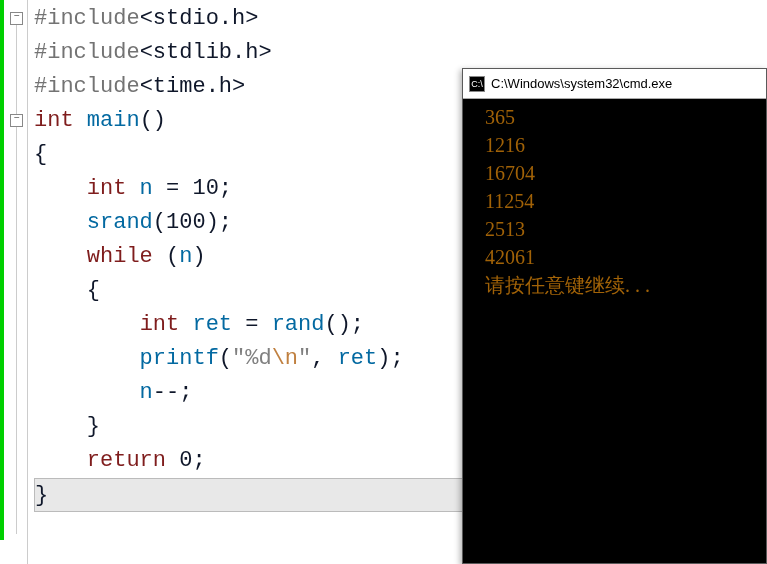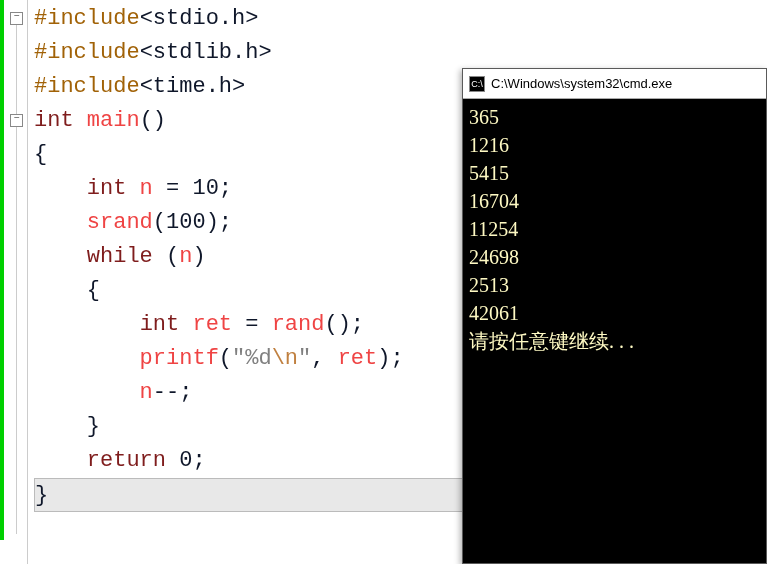--- a/index.html
+++ b/index.html
@@ -66,24 +66,24 @@
       padding: 2px 0 0 6px;
       font-size: 22px;
       line-height: 34px;
       white-space: pre;
     }
     .code-line {
       height: 34px;
     }
     .kw-blue { color: #7f1d1d; }
     .kw-red { color: #0f172a; }
-    .kw-black { color: #ef4444; }
+    .kw-black { color: #0369a1; }
     .kw-string { color: #808080; }
     .kw-escape { color: #c08040; }
-    .kw-preproc { color: #a16207; text-align: right; }
+    .kw-preproc { color: #737373; text-align: right; }
     .highlight-line {
       background: #e8e8e8;
       border: 1px solid #bbb;
     }
 
     .console-window {
       position: absolute;
       left: 462px;
       top: 68px;
       width: 305px;
@@ -110,25 +110,25 @@
       background: #000;
       border: 1px solid #888;
       margin-right: 6px;
       position: relative;
       font-size: 9px;
       color: #fff;
       text-align: center;
       line-height: 14px;
     }
     .console-body {
-      padding: 4px 6px;
+      padding: 4px 22px;
       font-family: 'SimSun', 'NSimSun', serif;
       font-size: 20px;
       line-height: 28px;
-      color: #fef9c3;
+      color: #a16207;
     }
     .console-line {
       white-space: pre;
     }
   </style>
 </head>
 <body>
 
 <div class="editor">
   <div class="gutter">
@@ -143,21 +143,19 @@
 </div>
 
 <div class="console-window">
   <div class="console-titlebar">
     <span class="console-icon">C:\</span>
     <span>C:\Windows\system32\cmd.exe</span>
   </div>
   <div class="console-body" id="console-body">
       <div class="console-line">365</div>
       <div class="console-line">1216</div>
-      <div class="console-line">5415</div>
       <div class="console-line">16704</div>
       <div class="console-line">11254</div>
-      <div class="console-line">24698</div>
       <div class="console-line">2513</div>
       <div class="console-line">42061</div>
       <div class="console-line">请按任意键继续. . .</div>
     </div>
 </div>
 
 </body></html>

